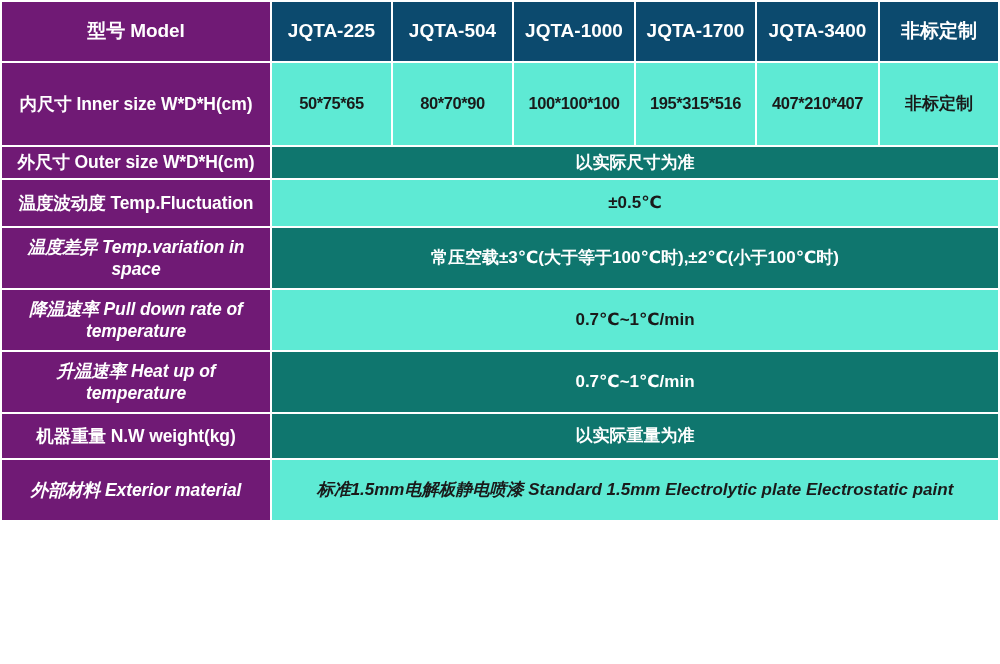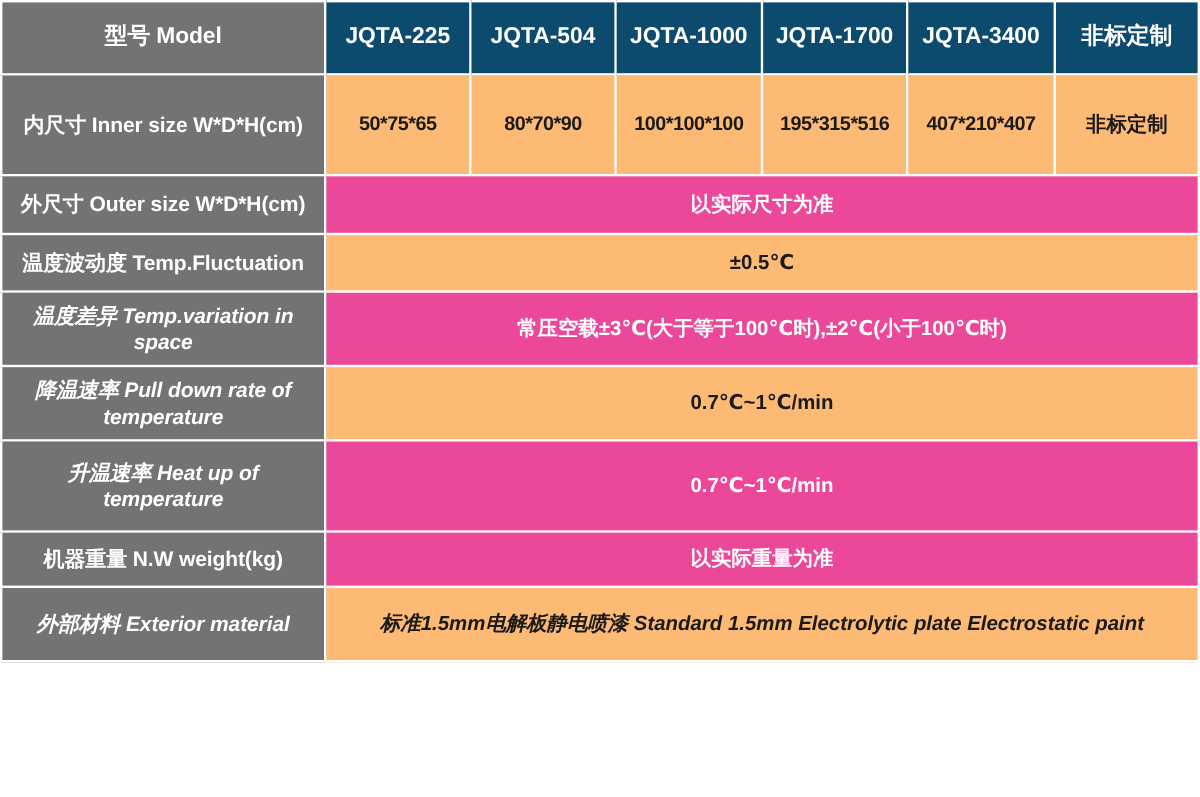--- a/index.html
+++ b/index.html
@@ -27,36 +27,36 @@
     padding: 2px 4px;
     text-align: center;
     vertical-align: middle;
     font-weight: bold;
     line-height: 1.28;
     overflow: hidden;
   }
 
   
   td.label-cell {
-    background: #737373;
+    background: #701a75;
     color: #ffffff;
     font-size: 17.5px;
     letter-spacing: -0.1px;
     padding-left: 6px;
     padding-right: 6px;
   }
 
   
   td.v-blue {
-    background: #ec4899;
+    background: #0f766e;
     color: #ffffff;
     font-size: 17px;
   }
   td.v-white {
-    background: #fdba74;
+    background: #5eead4;
     color: #1a1a1a;
     font-size: 17px;
   }
 
   td.v-white.narrow,
   td.v-blue.narrow {
     font-size: 16.5px;
     letter-spacing: -0.4px;
     padding-left: 1px;
     padding-right: 1px;
@@ -117,21 +117,21 @@
     <tr style="height:84px">
       <td class="label-cell">内尺寸 Inner size W*D*H(cm)</td>
       <td class="v-white narrow">50*75*65</td>
       <td class="v-white narrow">80*70*90</td>
       <td class="v-white narrow">100*100*100</td>
       <td class="v-white narrow">195*315*516</td>
       <td class="v-white narrow">407*210*407</td>
       <td class="v-white">非标定制</td>
     </tr>
 
-    <tr style="height:49px">
+    <tr style="height:33px">
       <td class="label-cell">外尺寸 Outer size W*D*H(cm)</td>
       <td class="v-blue wide-text" colspan="6">以实际尺寸为准</td>
     </tr>
 
 
 
 
     <tr style="height:48px">
       <td class="label-cell">温度波动度 Temp.Fluctuation</td>
       <td class="v-white wide-text" colspan="6">±0.5℃</td>
@@ -140,21 +140,21 @@
     <tr style="height:62px">
       <td class="label-cell two-line">温度差异 Temp.variation in space</td>
       <td class="v-blue wide-text" colspan="6">常压空载±3℃(大于等于100℃时),±2℃(小于100℃时)</td>
     </tr>
 
     <tr style="height:62px">
       <td class="label-cell two-line">降温速率 Pull down rate of temperature</td>
       <td class="v-white wide-text" colspan="6">0.7℃~1℃/min</td>
     </tr>
 
-    <tr style="height:76px">
+    <tr style="height:62px">
       <td class="label-cell two-line">升温速率 Heat up of temperature</td>
       <td class="v-blue wide-text" colspan="6">0.7℃~1℃/min</td>
     </tr>
 
     <tr style="height:46px">
       <td class="label-cell">机器重量 N.W weight(kg)</td>
       <td class="v-blue wide-text" colspan="6">以实际重量为准</td>
     </tr>
 
     <tr style="height:62px">

